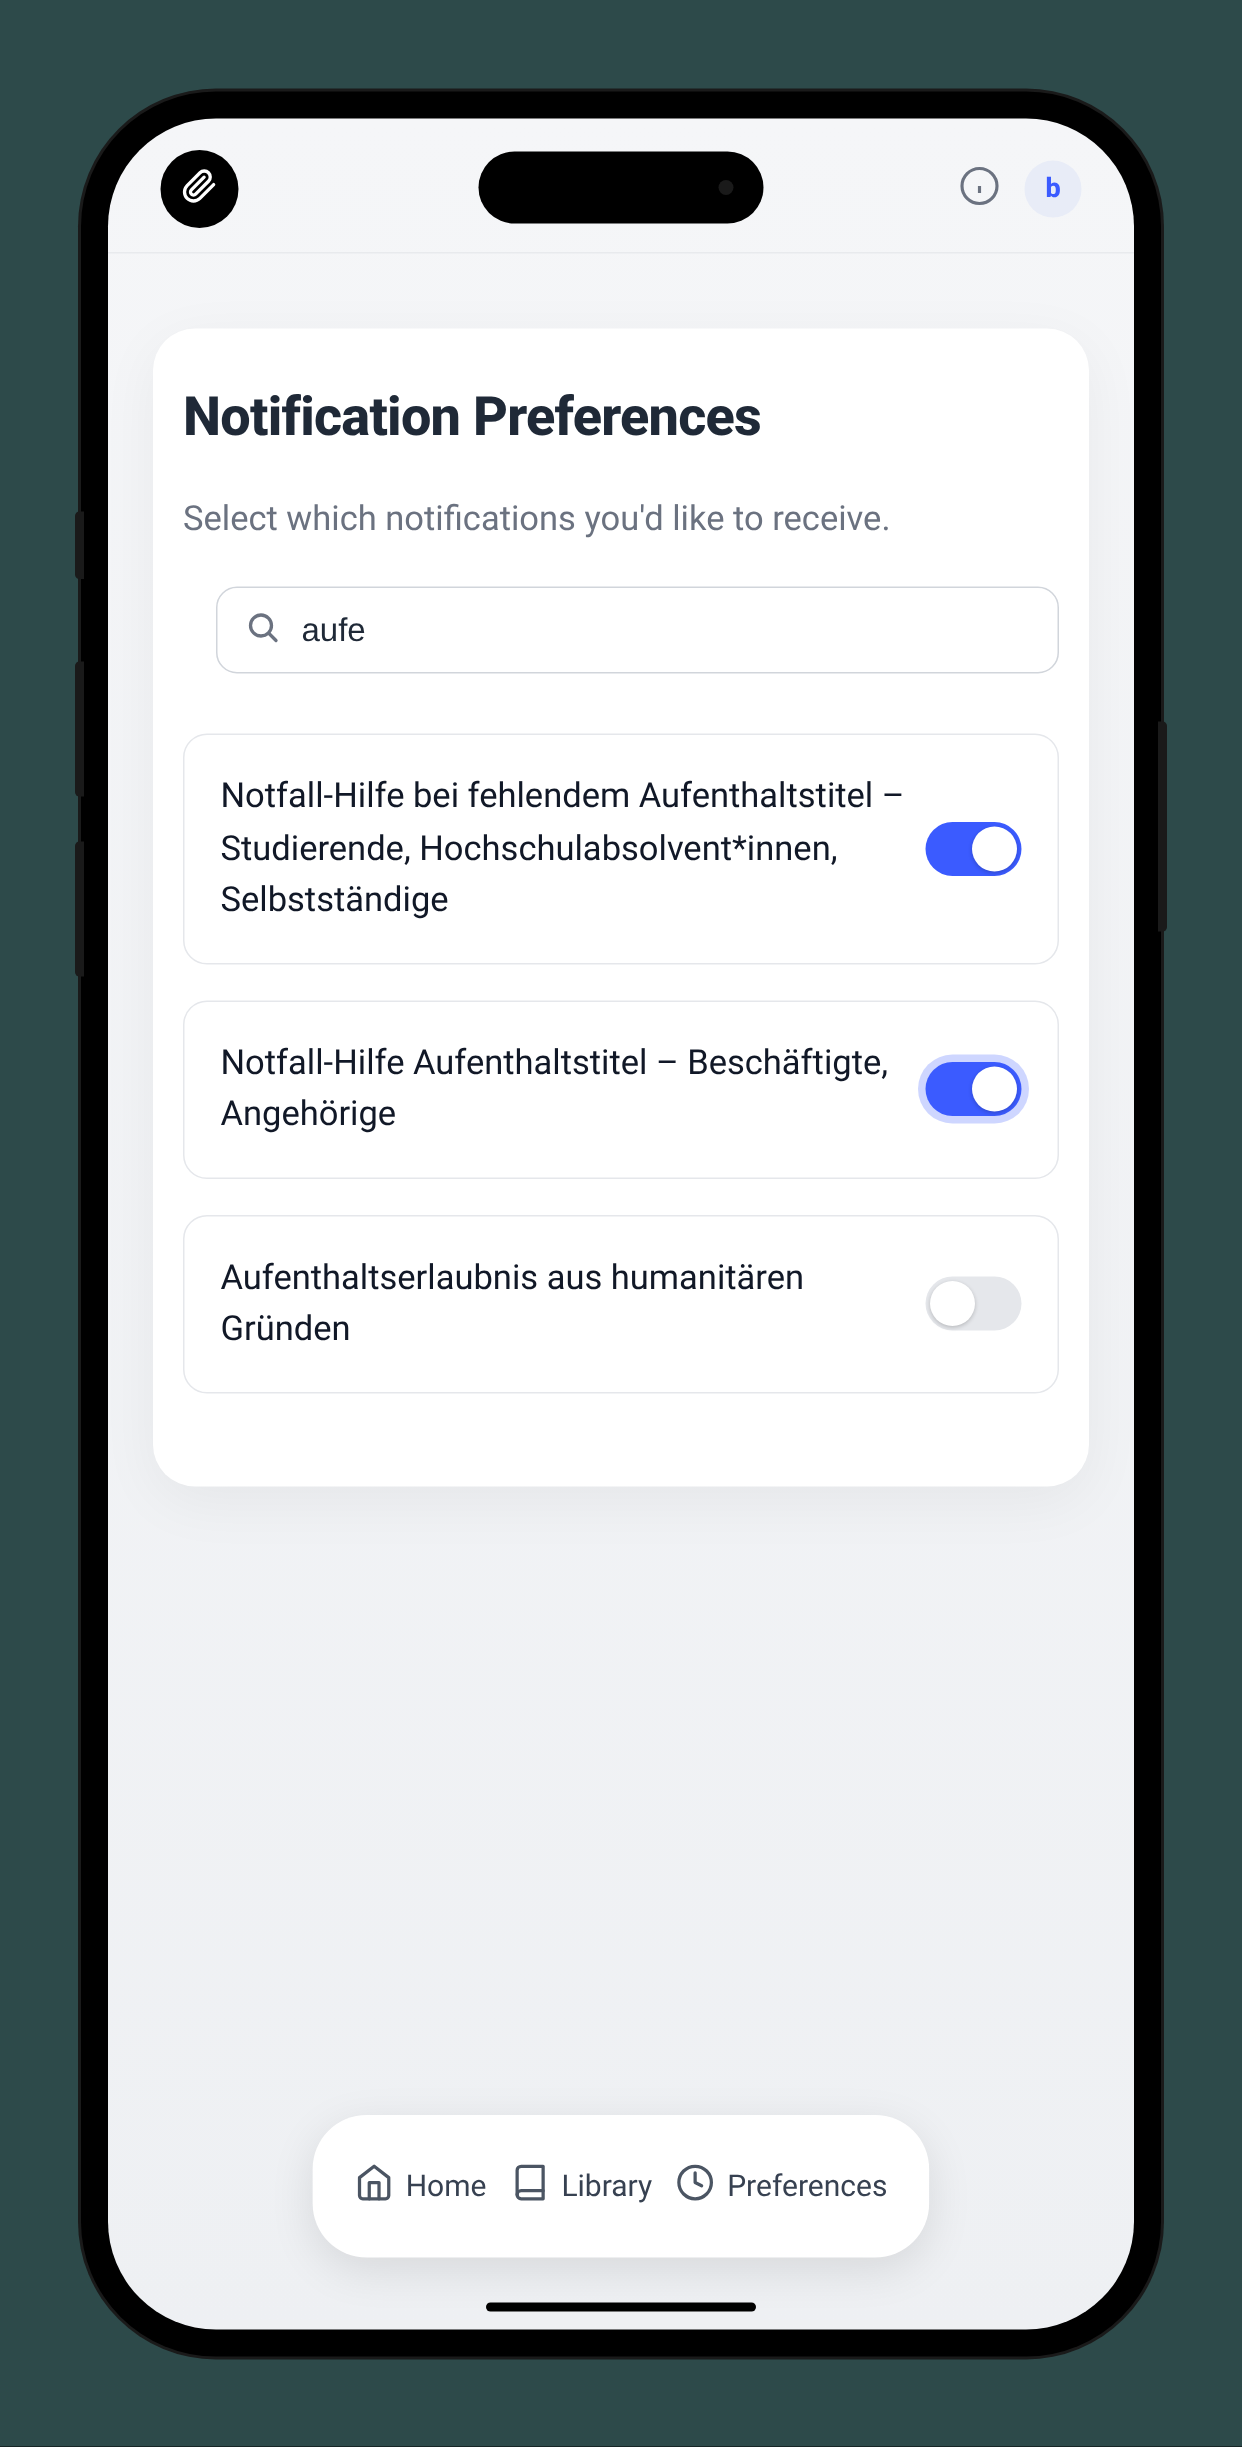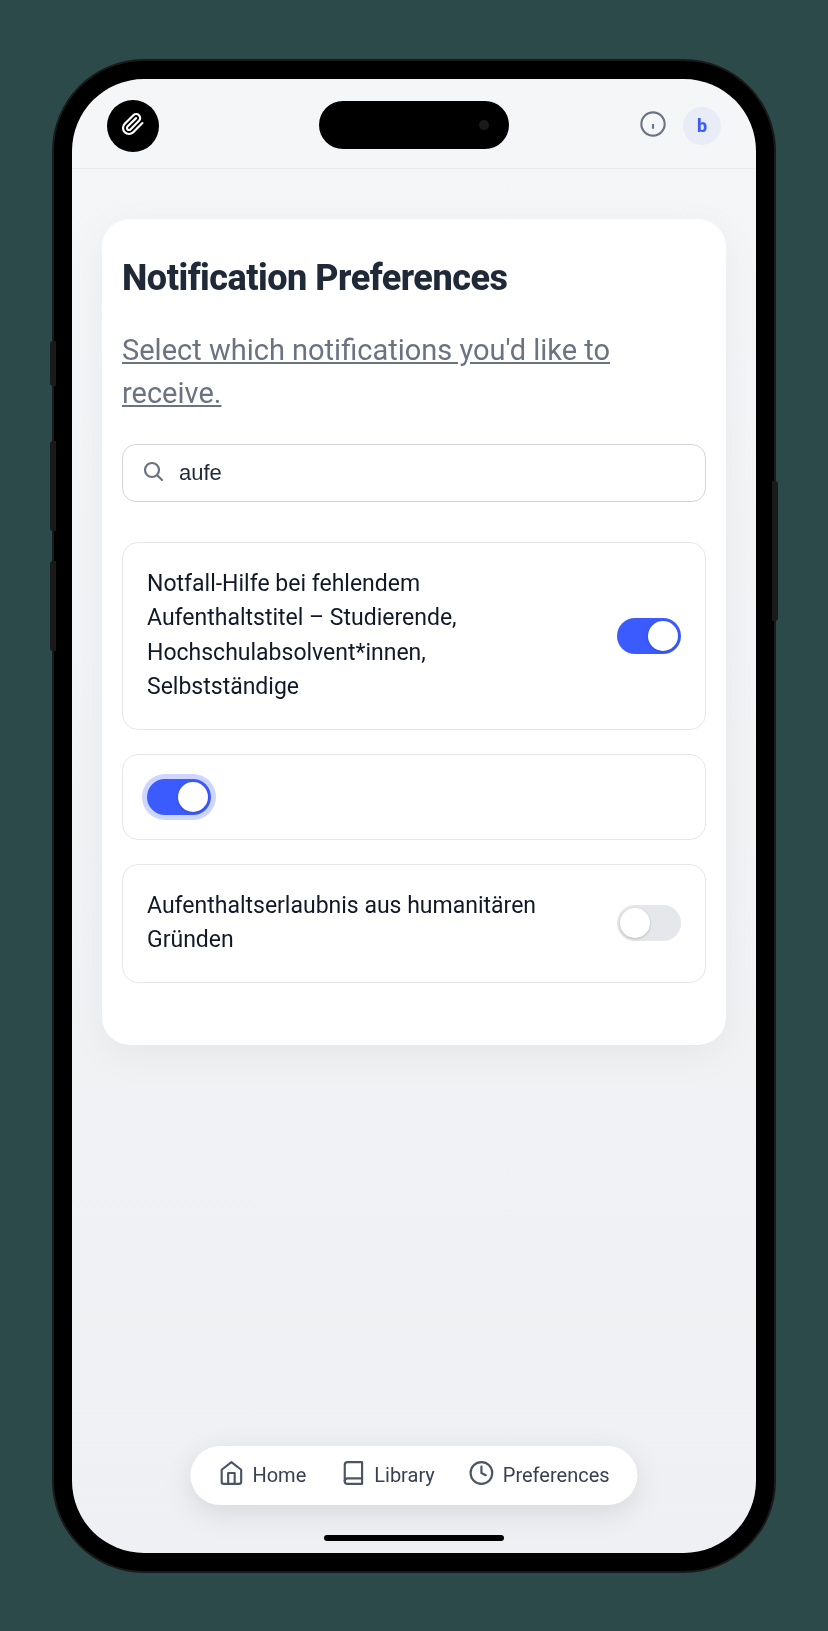--- a/index.html
+++ b/index.html
@@ -123,52 +123,52 @@
       box-shadow: 0 10px 40px rgba(0,0,0,0.05);
     }
     .card-title {
       font-size: 36px;
       font-weight: 800;
       color: #1f2937;
       letter-spacing: -0.5px;
       margin-bottom: 30px;
     }
     .card-subtitle {
-      font-size: 29px;
+      font-size: 23px;
       color: #6b7280;
       line-height: 1.5;
       margin-bottom: 28px;
-      text-decoration: underline;
     }
     .search-box {
       display: flex;
       align-items: center;
       gap: 14px;
       border: 1.5px solid #d1d5db;
       border-radius: 14px;
       padding: 14px 18px;
       margin-bottom: 40px;
+      margin-left: 22px;
     }
     .search-icon {
       color: #6b7280;
       flex-shrink: 0;
     }
     .search-input {
       border: none;
       outline: none;
       font-size: 22px;
       color: #1f2937;
       flex: 1;
       background: transparent;
     }
     .pref-item {
       display: flex;
       align-items: center;
       justify-content: space-between;
-      gap: 38px;
+      gap: 3px;
       border: 1.5px solid #e5e7eb;
       border-radius: 16px;
       padding: 24px 24px;
       margin-bottom: 24px;
     }
     .pref-label {
       font-size: 23px;
       color: #111827;
       line-height: 1.5;
       flex: 1;
@@ -201,23 +201,23 @@
     }
     .toggle.on .toggle-knob { right: 3px; }
     .toggle.off .toggle-knob { left: 3px; }
     .bottom-nav {
       position: absolute;
       bottom: 48px;
       left: 50%;
       transform: translateX(-50%);
       background: #fff;
       border-radius: 36px;
-      padding: 14px 28px;
-      display: flex;
-      gap: 34px;
+      padding: 32px 28px;
+      display: flex;
+      gap: 16px;
       box-shadow: 0 8px 30px rgba(0,0,0,0.1);
     }
     .nav-item {
       display: flex;
       align-items: center;
       gap: 8px;
       color: #374151;
       font-size: 20px;
     }
     .nav-icon {
@@ -285,20 +285,21 @@
         </div>
 
         <div id="prefs-list">
             <div class="pref-item">
               <div class="pref-label">Notfall-Hilfe bei fehlendem Aufenthaltstitel – Studierende, Hochschulabsolvent*innen, Selbstständige</div>
               <div class="toggle on">
                 <div class="toggle-knob"></div>
               </div>
             </div>
             <div class="pref-item">
+              <div class="pref-label">Notfall-Hilfe Aufenthaltstitel – Beschäftigte, Angehörige</div>
               <div class="toggle on focused">
                 <div class="toggle-knob"></div>
               </div>
             </div>
             <div class="pref-item">
               <div class="pref-label">Aufenthaltserlaubnis aus humanitären Gründen</div>
               <div class="toggle off">
                 <div class="toggle-knob"></div>
               </div>
             </div>

